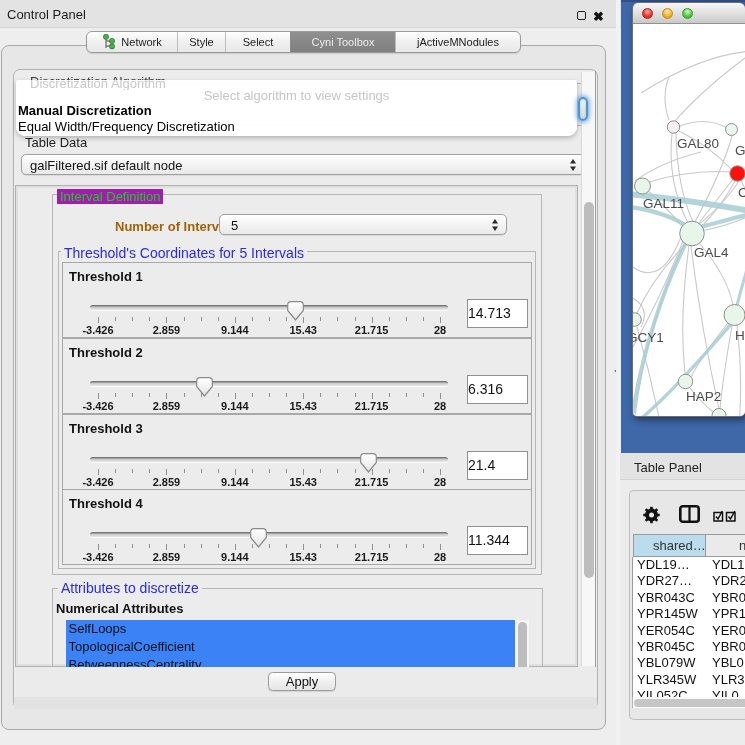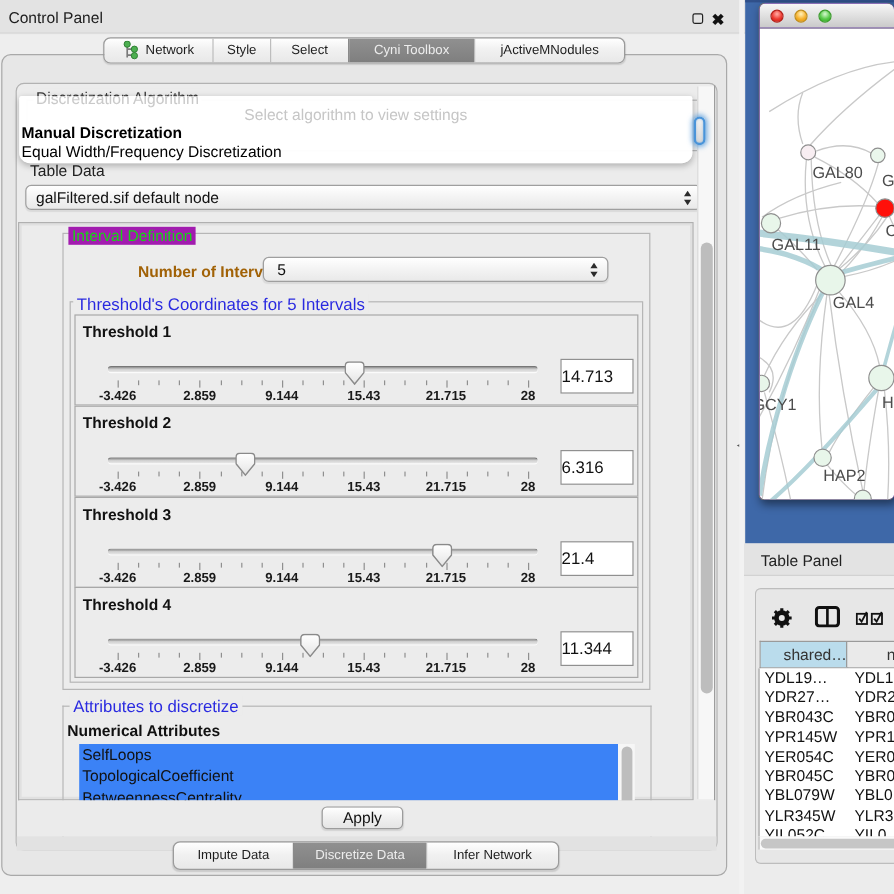--- a/index.html
+++ b/index.html
@@ -405,25 +405,20 @@
       <circle cx="4" cy="2.8" r="2.6" fill="#4caf50" stroke="#2e7d32" stroke-width="0.8"></circle>
       <circle cx="10" cy="7" r="2.6" fill="#4caf50" stroke="#2e7d32" stroke-width="0.8"></circle>
       <circle cx="10" cy="12.4" r="2.6" fill="#4caf50" stroke="#2e7d32" stroke-width="0.8"></circle>
     </svg>Network</div>
     <div class="seg" style="width:48px;">Style</div>
     <div class="seg" style="width:65px;">Select</div>
     <div class="seg sel" style="width:105px;">Cyni Toolbox</div>
     <div class="seg" style="width:125px;">jActiveMNodules</div>
   </div>
 
-  <div id="bottabs" class="abs">
-    <div class="seg" style="width:99px;">Impute Data</div>
-    <div class="seg sel" style="width:111px;">Discretize Data</div>
-    <div class="seg" style="width:110px;">Infer Network</div>
-  </div>
 
   <div id="popup" class="abs">
     <div class="i1">Manual Discretization</div>
     <div class="i2">Equal Width/Frequency Discretization</div>
   </div>
   <div id="algoghost" class="abs"><span>Discretization Algorithm</span></div>
   <div id="algoprompt" class="abs">Select algorithm to view settings</div>
 
   <div id="divarrow" class="abs">◂</div>
 

